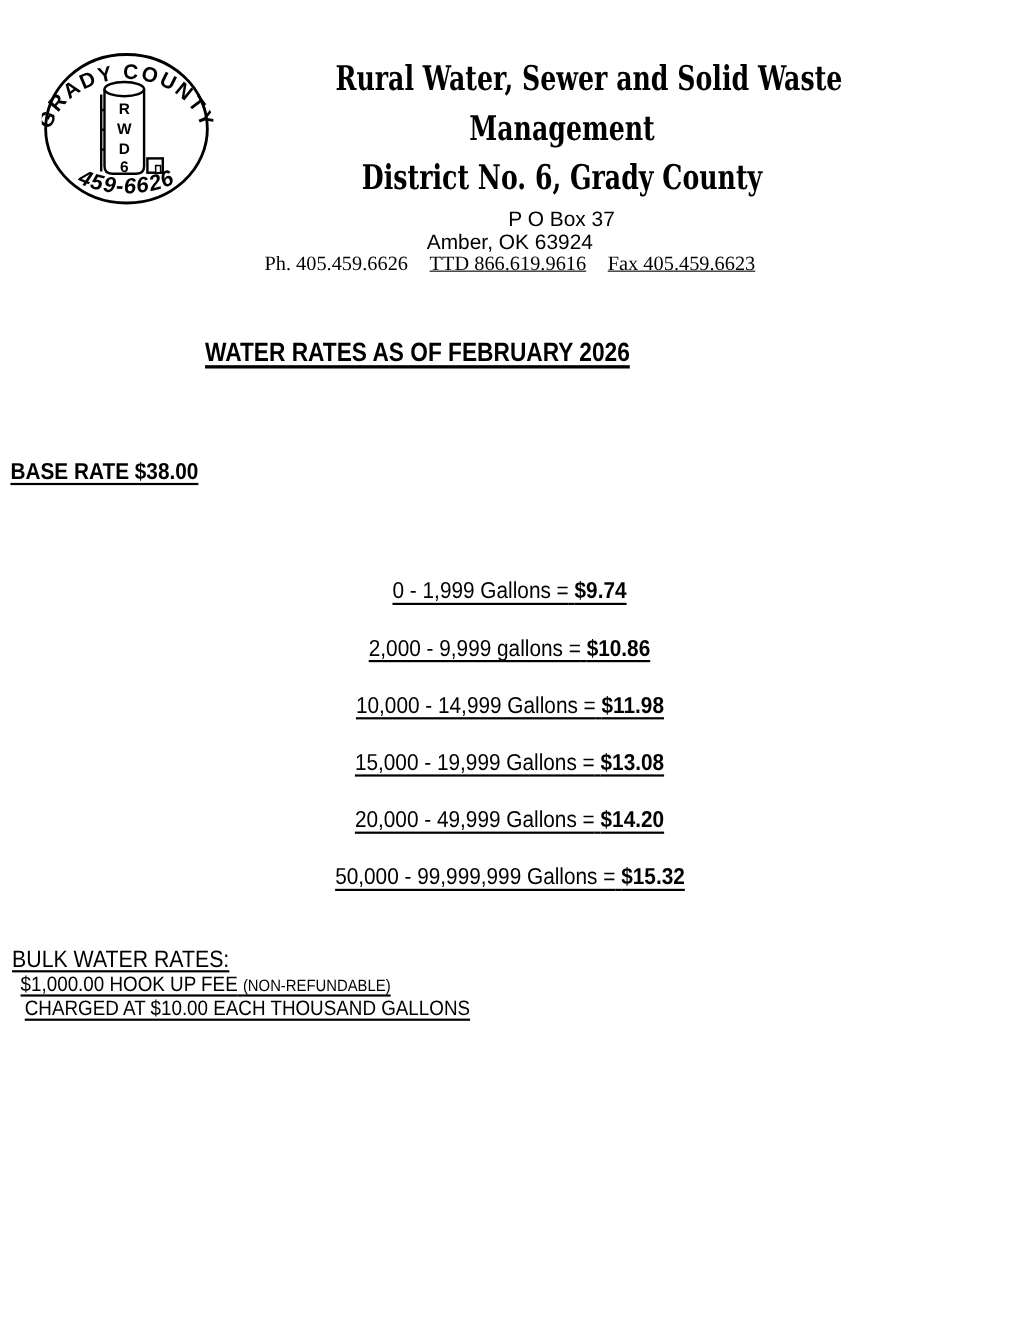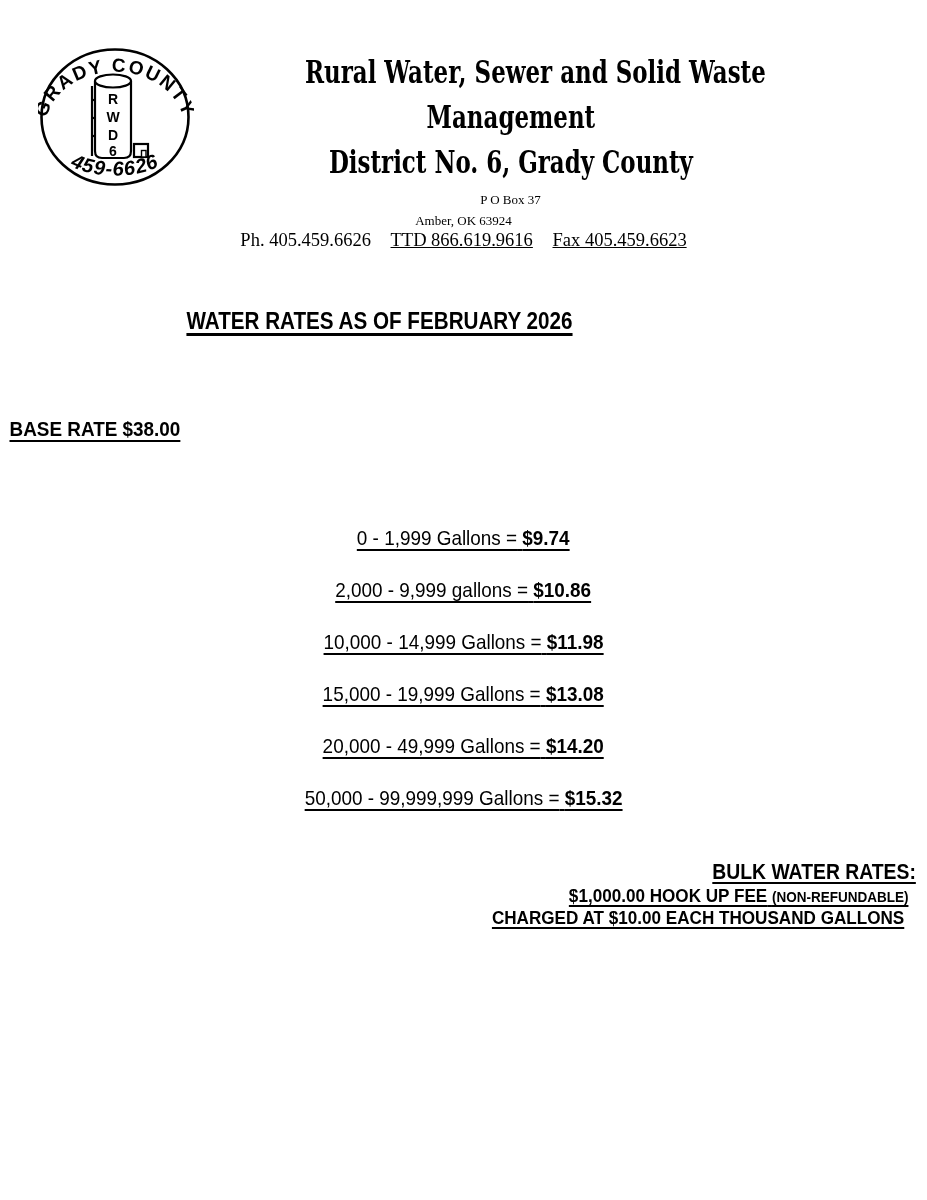--- a/index.html
+++ b/index.html
@@ -28,21 +28,21 @@
     font-size: 31px; line-height: 45px;
     white-space: nowrap;
   }
   .org-line { height: 45px; }
   .org-line > span { display: inline-block; transform: scaleX(0.74); position: relative; }
   .org-line-1 > span { left: 72px; }
   .org-line-2 > span { left: 47px; }
   .org-line-3 > span { left: 47px; }
   .addr-line {
     position: absolute; left: 0; width: 927px; text-align: center;
-    font-size: 13px; line-height: 21px; font-family: Liberation Serif, serif;
+    font-size: 19px; line-height: 21px;
   }
   .po-box { top: 189px; }
   .po-box > span { position: relative; left: 47px; }
   .city { top: 210px; }
   .contact {
     top: 230px;
     font-family: "Liberation Serif", serif;
     font-size: 18.5px;
   }
   .contact .part { display: inline-block; }
@@ -72,22 +72,22 @@
     row-gap: 29px;
   }
   .rate-row {
     font-size: 21px; line-height: 23px; white-space: nowrap;
     transform: scaleX(0.9);
     text-decoration: underline; text-decoration-thickness: 2px; text-underline-offset: 4px;
   }
   .rate-row .price { font-weight: bold; }
   .bulk {
     position: absolute; top: 860px; left: 0; width: 927px;
-    display: flex; flex-direction: column; align-items: flex-end;
-    font-weight: bold; white-space: nowrap;
+    display: flex; flex-direction: column; align-items: flex-start;
+    font-weight: normal; white-space: nowrap;
   }
   .bulk-line {
     transform: scaleX(0.9);
     text-decoration: underline; text-decoration-thickness: 2px; text-underline-offset: 3px;
   }
   .bulk-heading { font-size: 21.5px; line-height: 25px; }
   .bulk-sub { font-size: 19px; line-height: 21px; }
   .bulk-note { font-size: 15px; }
 </style>
 </head>

